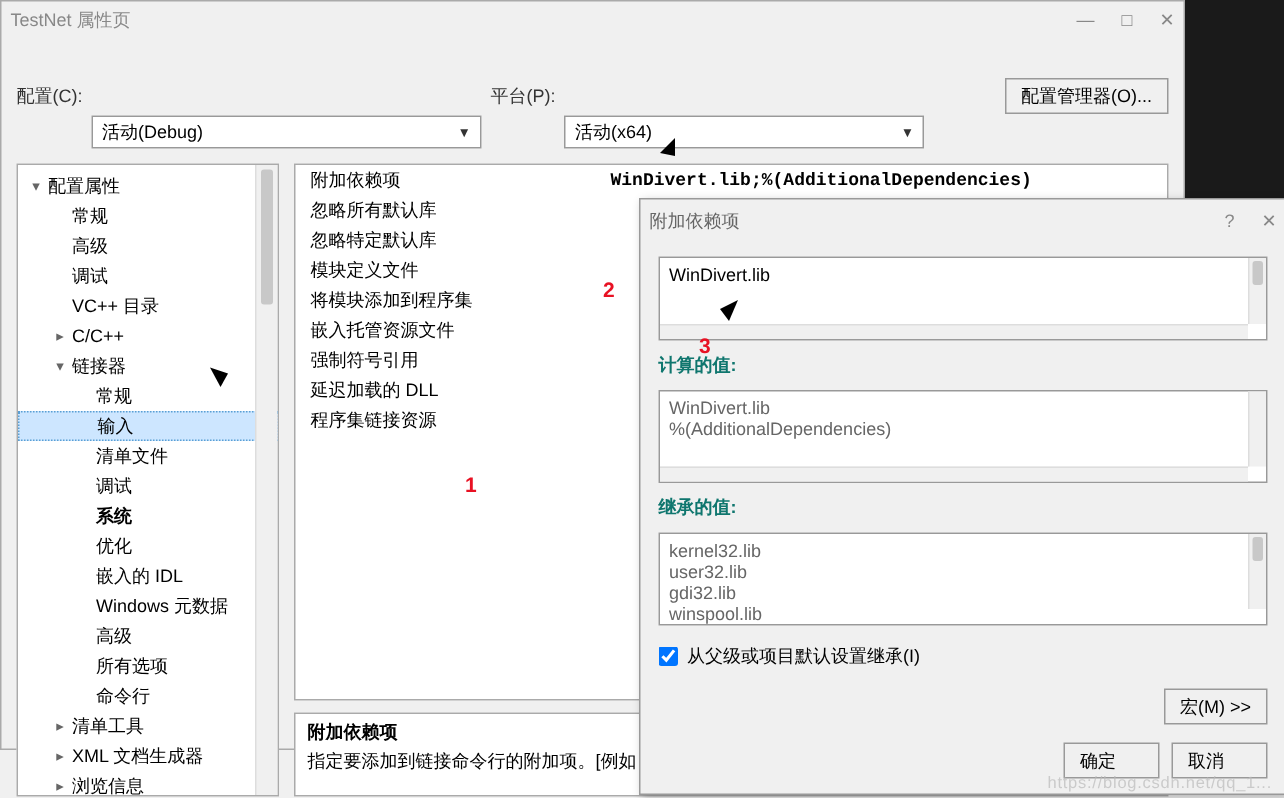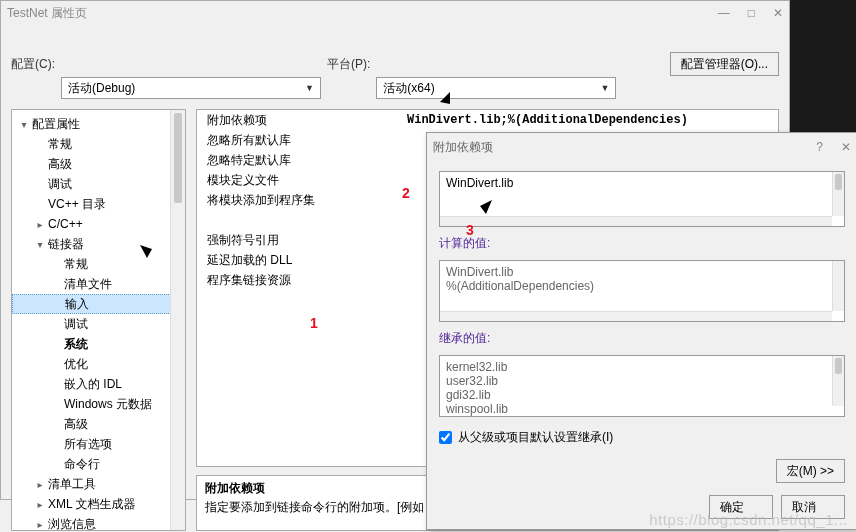--- a/index.html
+++ b/index.html
@@ -41,32 +41,32 @@
 .pop-body { padding: 10px 12px; display: flex; flex-direction: column; gap: 8px; height: calc(100% - 28px); }
 .textarea { background: #fff; border: 1px solid #999; position: relative; }
 .textarea .ta-content { padding: 4px 6px; white-space: pre; }
 .textarea.small { height: 56px; }
 .textarea.med { height: 62px; }
 .textarea.med2 { height: 62px; }
 .textarea.dim .ta-content { color: #666; }
 .vscroll { position: absolute; right: 0; top: 0; bottom: 10px; width: 12px; background: #f0f0f0; border-left: 1px solid #ddd; }
 .vscroll.med::before{content:"";position:absolute;top:2px;left:2px;right:2px;height:16px;background:#c8c8c8;border-radius:2px;}
 .hscroll { position: absolute; left: 0; right: 12px; bottom: 0; height: 10px; background: #f0f0f0; border-top: 1px solid #ddd; }
-.sec-label { color: #4c1d95; }
+.sec-label { color: #0f766e; font-weight: bold; }
 .check-row { display: flex; align-items: center; gap: 6px; margin-top: 4px;}
 .check-row input { width: 13px; height: 13px; }
 .popup-actions { position: absolute; right: 12px; bottom: 10px; display: flex; gap: 8px; }
 .popup-actions .btn { min-width: 64px; }
 .macro-btn { position: absolute; right: 12px; bottom: 46px; }
 
 .arrow { position: absolute; pointer-events: none; }
 .annot { position: absolute; color: #e81123; font-weight: bold; font-size: 14px; }
 
 .dark-stripe { position:absolute; right:0; top:0; width:66px; height:132px; background:#1a1a1a; }
-.watermark { position:absolute; right:8px; bottom:4px; color:#bbb; font-size:15px; letter-spacing:0.5px; opacity:0.7;}
+.watermark { position:absolute; right:8px; bottom:4px; color:#bbb; font-size:11px; letter-spacing:0.5px; opacity:0.7;}
 </style>
 </head>
 <body>
 
 <div class="dark-stripe"></div>
 
 <div class="main-window">
   <div class="titlebar">
     <span>TestNet 属性页</span>
     <div class="win-controls">
@@ -121,27 +121,27 @@
             <span class="lbl">C/C++</span>
           </div>
           <div class="tnode" style="padding-left: 22px;">
             <span class="exp">▾</span>
             <span class="lbl">链接器</span>
           </div>
           <div class="tnode" style="padding-left: 38px;">
             <span class="exp"></span>
             <span class="lbl">常规</span>
           </div>
+          <div class="tnode sel" style="padding-left: 38px;">
+            <span class="exp"></span>
+            <span class="lbl">输入</span>
+          </div>
           <div class="tnode" style="padding-left: 38px;">
             <span class="exp"></span>
             <span class="lbl">清单文件</span>
-          </div>
-          <div class="tnode sel" style="padding-left: 38px;">
-            <span class="exp"></span>
-            <span class="lbl">输入</span>
           </div>
           <div class="tnode" style="padding-left: 38px;">
             <span class="exp"></span>
             <span class="lbl">调试</span>
           </div>
           <div class="tnode" style="padding-left: 38px; font-weight: bold;">
             <span class="exp"></span>
             <span class="lbl">系统</span>
           </div>
           <div class="tnode" style="padding-left: 38px;">
@@ -199,20 +199,21 @@
           </div>
           <div class="prow">
             <div class="pname">模块定义文件</div>
             <div class="pval"></div>
           </div>
           <div class="prow">
             <div class="pname">将模块添加到程序集</div>
             <div class="pval"></div>
           </div>
           <div class="prow">
+            <div class="pname">嵌入托管资源文件</div>
             <div class="pval"></div>
           </div>
           <div class="prow">
             <div class="pname">强制符号引用</div>
             <div class="pval"></div>
           </div>
           <div class="prow">
             <div class="pname">延迟加载的 DLL</div>
             <div class="pval"></div>
           </div>

